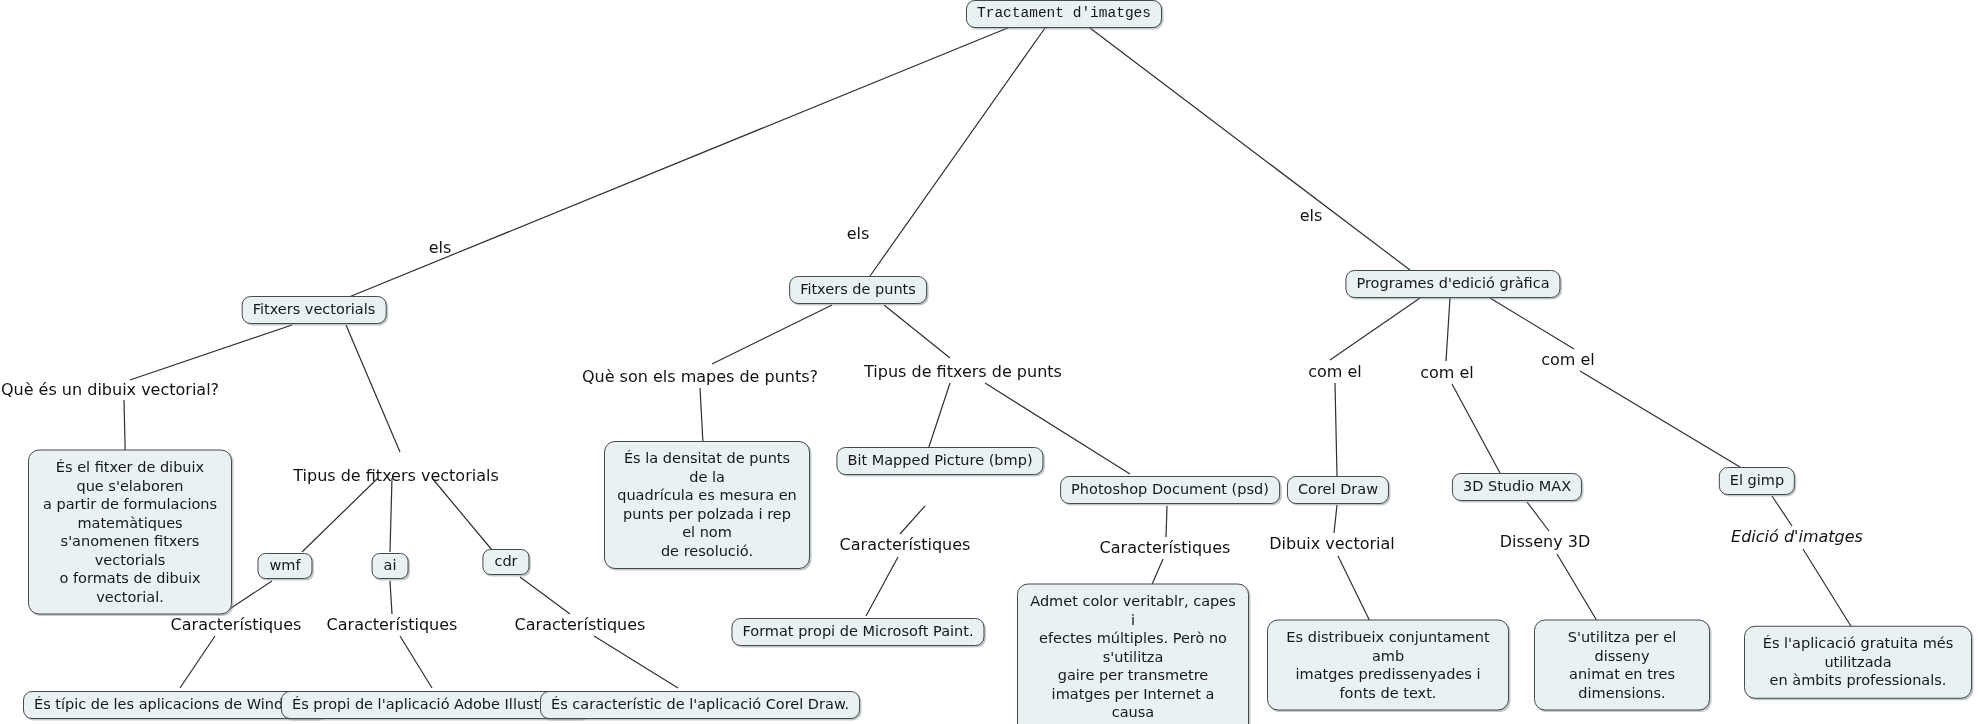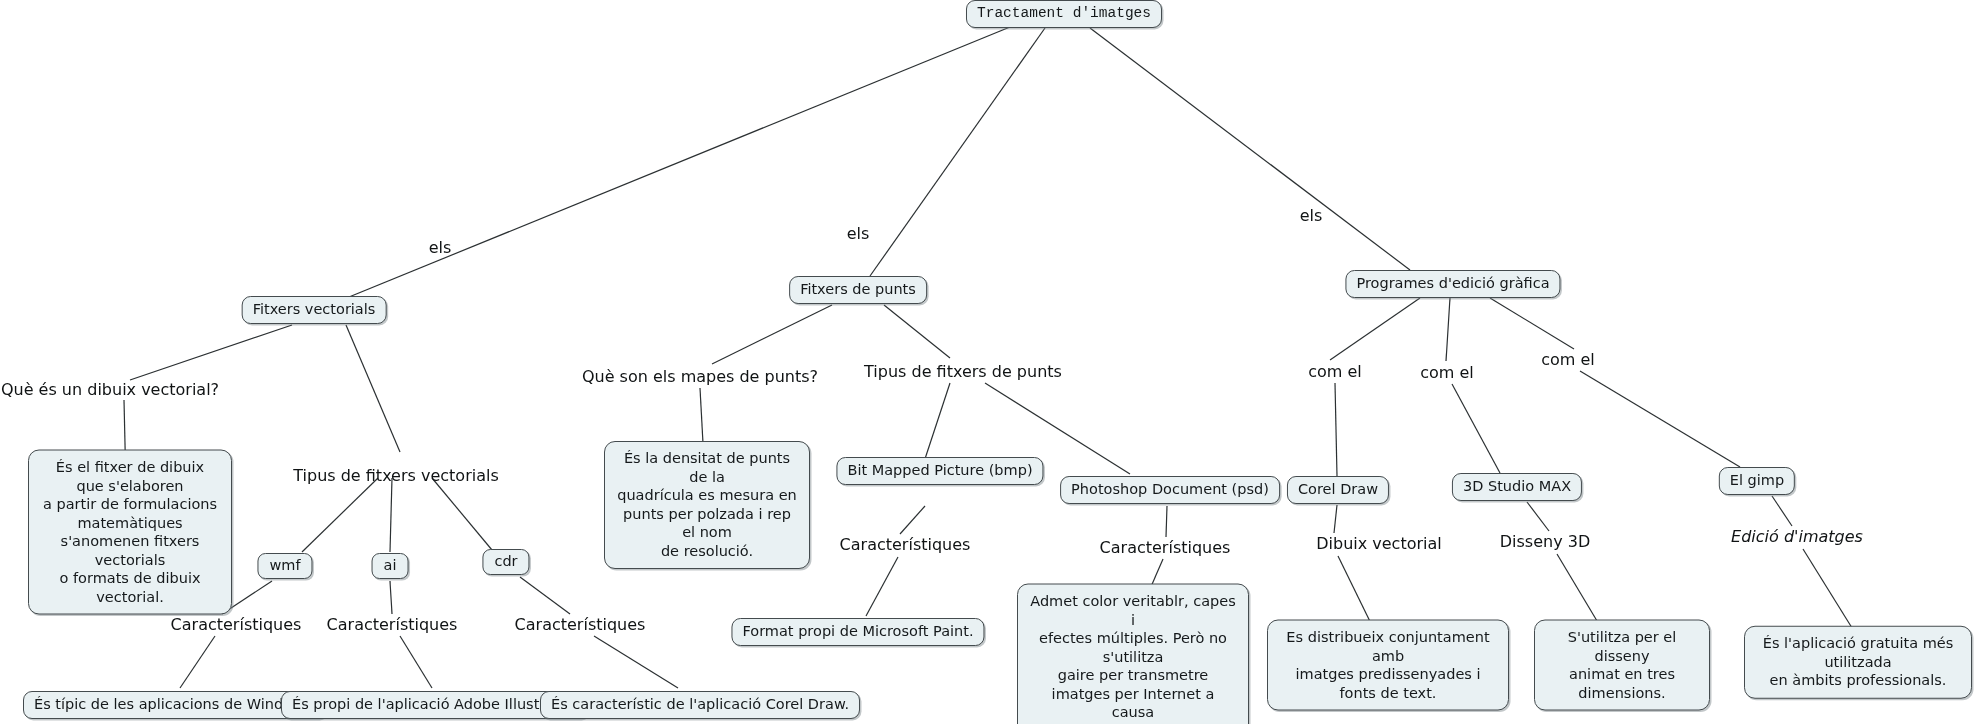--- a/index.html
+++ b/index.html
@@ -113,21 +113,21 @@
       <div class="node" style="left: 858px; top: 290px;">Fitxers de punts</div>
       <div class="node" style="left: 1453px; top: 284px;">Programes d'edició gràfica</div>
       <div class="node multi" style="left: 130px; top: 532px; width: 204px;">És el fitxer de dibuix que s'elaboren<br>a partir de formulacions matemàtiques<br>s'anomenen fitxers vectorials<br>o formats de dibuix vectorial.</div>
       <div class="node small" style="left: 285px; top: 566px;">wmf</div>
       <div class="node small" style="left: 390px; top: 566px;">ai</div>
       <div class="node small" style="left: 506px; top: 562px;">cdr</div>
       <div class="node" style="left: 175px; top: 705px;">És típic de les aplicacions de Windows.</div>
       <div class="node" style="left: 435px; top: 705px;">És propi de l'aplicació Adobe Illustrator.</div>
       <div class="node" style="left: 700px; top: 705px;">És característic de l'aplicació Corel Draw.</div>
       <div class="node multi" style="left: 707px; top: 505px; width: 206px;">És la densitat de punts de la<br>quadrícula es mesura en<br>punts per polzada i rep el nom<br>de resolució.</div>
-      <div class="node" style="left: 940px; top: 471px;">Bit Mapped Picture (bmp)</div>
+      <div class="node" style="left: 940px; top: 461px;">Bit Mapped Picture (bmp)</div>
       <div class="node" style="left: 1170px; top: 490px;">Photoshop Document (psd)</div>
       <div class="node" style="left: 858px; top: 632px;">Format propi de Microsoft Paint.</div>
       <div class="node multi" style="left: 1133px; top: 666px; width: 232px;">Admet color veritablr, capes i<br>efectes múltiples. Però no s'utilitza<br>gaire per transmetre<br>imatges per Internet a causa<br>de les seves dimensions.</div>
       <div class="node" style="left: 1338px; top: 490px;">Corel Draw</div>
       <div class="node" style="left: 1517px; top: 487px;">3D Studio MAX</div>
       <div class="node" style="left: 1757px; top: 481px;">El gimp</div>
       <div class="node multi" style="left: 1388px; top: 665px; width: 242px;">Es distribueix conjuntament amb<br>imatges predissenyades i fonts de text.</div>
       <div class="node multi" style="left: 1622px; top: 665px; width: 176px;">S'utilitza per el disseny<br>animat en tres dimensions.</div>
       <div class="node multi" style="left: 1858px; top: 662px; width: 228px;">És l'aplicació gratuita més utilitzada<br>en àmbits professionals.</div>
     </div>
@@ -140,17 +140,17 @@
       <div class="edge-label" style="left: 236px; top: 625px;">Característiques</div>
       <div class="edge-label" style="left: 392px; top: 625px;">Característiques</div>
       <div class="edge-label" style="left: 580px; top: 625px;">Característiques</div>
       <div class="edge-label" style="left: 700px; top: 377px;">Què son els mapes de punts?</div>
       <div class="edge-label" style="left: 963px; top: 372px;">Tipus de fitxers de punts</div>
       <div class="edge-label" style="left: 905px; top: 545px;">Característiques</div>
       <div class="edge-label" style="left: 1165px; top: 548px;">Característiques</div>
       <div class="edge-label" style="left: 1335px; top: 372px;">com el</div>
       <div class="edge-label" style="left: 1447px; top: 373px;">com el</div>
       <div class="edge-label" style="left: 1568px; top: 360px;">com el</div>
-      <div class="edge-label" style="left: 1332px; top: 544px; margin-left: 47px;">Dibuix vectorial</div>
+      <div class="edge-label" style="left: 1332px; top: 544px;">Dibuix vectorial</div>
       <div class="edge-label" style="left: 1545px; top: 542px;">Disseny 3D</div>
       <div class="edge-label" style="left: 1797px; top: 537px; font-style: italic;">Edició d'imatges</div>
     </div>
 </div>
 
 </body></html>

